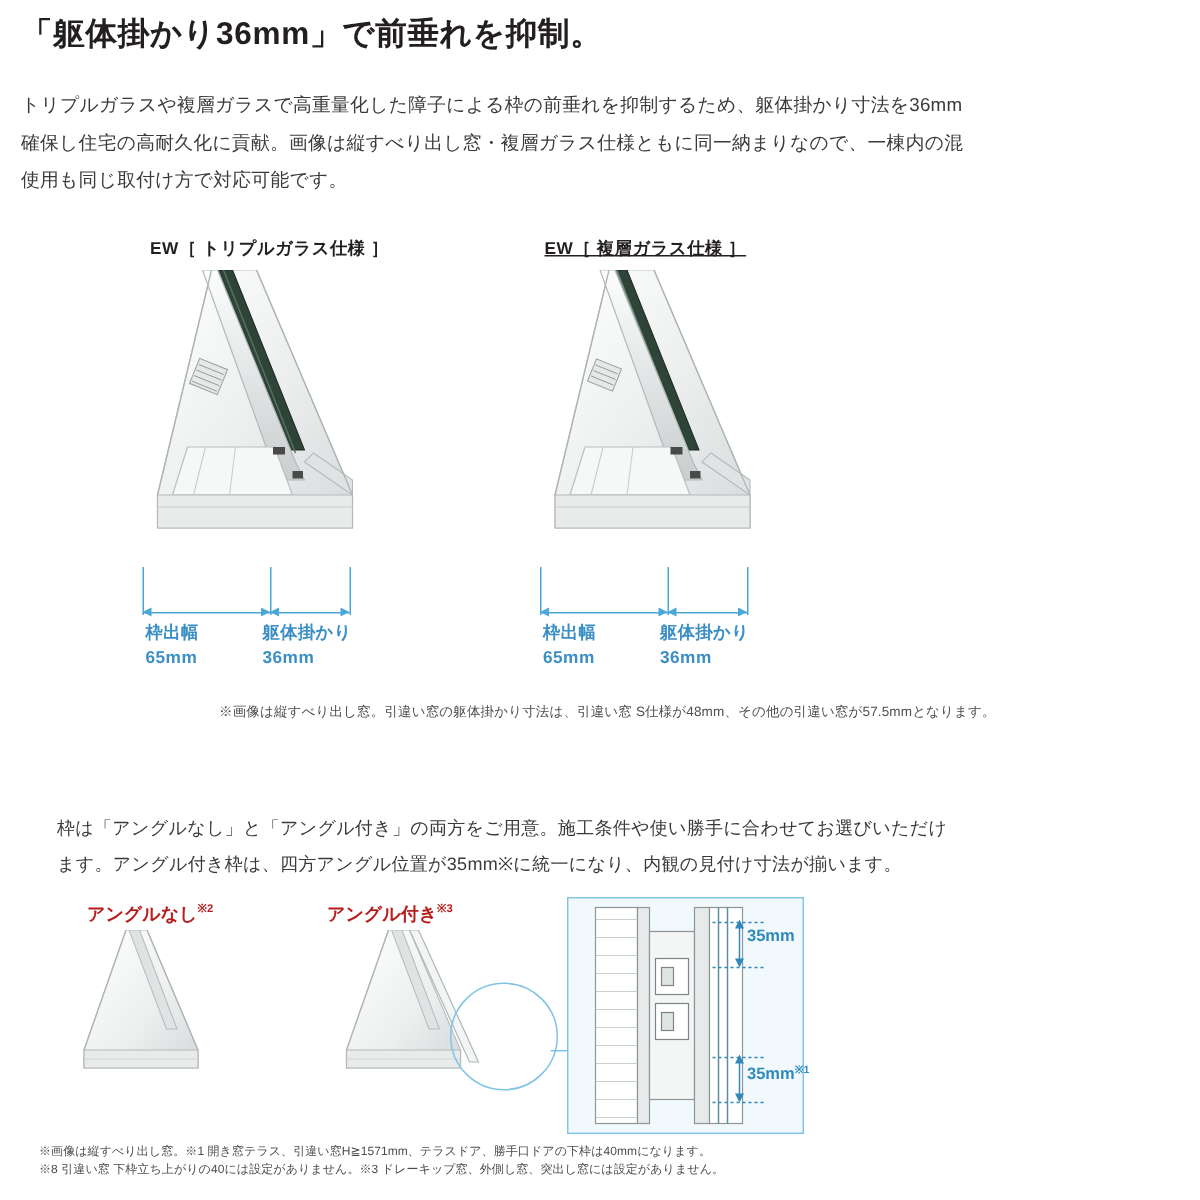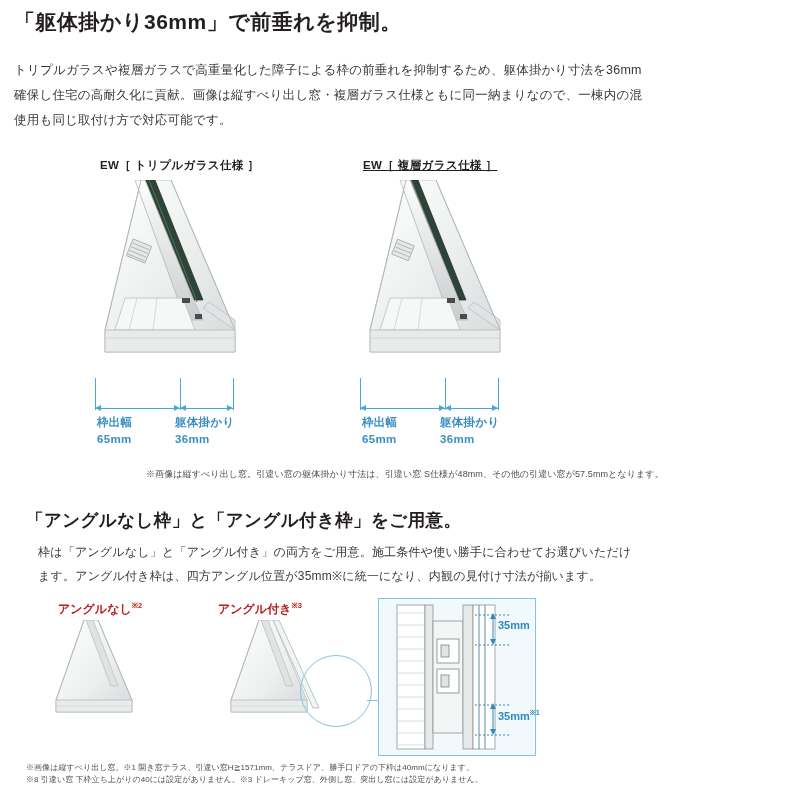--- a/index.html
+++ b/index.html
@@ -305,21 +305,20 @@
       <span>65mm</span>
     </div>
     <div class="dim-text" style="left:90px; top:36px; width:66px;">
       <span>躯体掛かり</span><br>
       <span>36mm</span>
     </div>
   </div>
 
   <div class="note1">※画像は縦すべり出し窓。引違い窓の躯体掛かり寸法は、引違い窓 S仕様が48mm、その他の引違い窓が57.5mmとなります。</div>
 
-  <div class="sec2-title">「アングルなし枠」と「アングル付き枠」をご用意。</div>
   <div class="sec2-body">枠は「アングルなし」と「アングル付き」の両方をご用意。施工条件や使い勝手に合わせてお選びいただけます。アングル付き枠は、四方アングル位置が35mm※に統一になり、内観の見付け寸法が揃います。</div>
 
   <div class="fig2-label l1">
     <span>アングルなし</span><span class="sup">※2</span>
   </div>
   <div class="fig2-label l2">
     <span>アングル付き</span><span class="sup">※3</span>
   </div>
 
   <div class="angle-fig a1">

